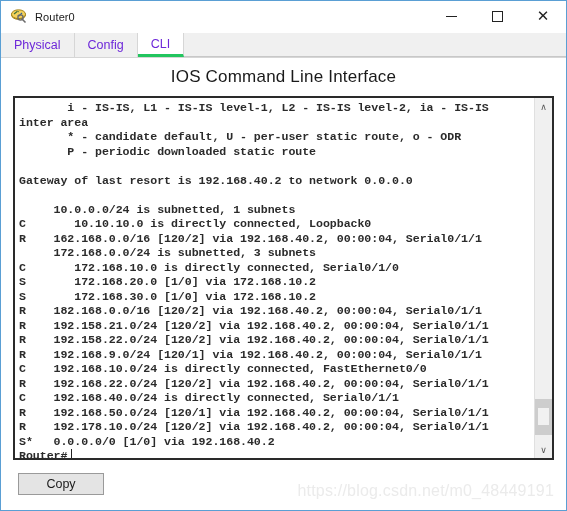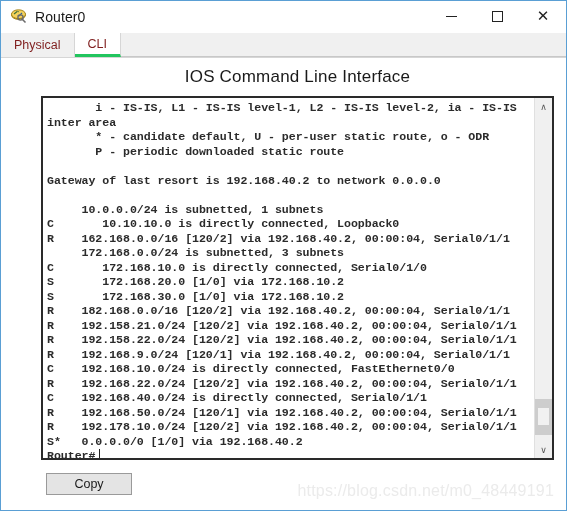--- a/index.html
+++ b/index.html
@@ -39,21 +39,21 @@
   }
   .app-icon {
     width: 18px;
     height: 18px;
     margin-left: 9px;
     margin-right: 7px;
     position: relative;
     flex: none;
   }
   .title-text {
-    font-size: 14px;
+    font-size: 11px;
     color: #1a1a1a;
     letter-spacing: 0.1px;
   }
   .win-controls {
     position: absolute;
     right: 0;
     top: 0;
     height: 31px;
     display: flex;
     align-items: center;
@@ -101,21 +101,21 @@
     content: "";
     position: absolute;
     left: 0; right: 0; bottom: 0;
     height: 1px;
     background: #c8c8c8;
   }
   .tab {
     height: 24px;
     padding: 0 13px;
     font-size: 12.5px;
-    color: #7f1d1d;
+    color: #6d28d9;
     display: flex;
     align-items: center;
     background: #f0f0f0;
     border-right: 1px solid #d6d6d6;
     box-sizing: border-box;
     position: relative;
     z-index: 2;
   }
   .tab.active {
     background: #ffffff;
@@ -127,21 +127,20 @@
     background: #f0f0f0;
   }
 
   
   .content {
     flex: 1;
     background: #ffffff;
     position: relative;
     display: flex;
     flex-direction: column;
-    padding-left: 28px;
   }
   .pane-title {
     text-align: center;
     font-size: 17px;
     color: #1a1a1a;
     padding-top: 9px;
     padding-bottom: 9px;
     letter-spacing: 0.2px;
   }
 
@@ -282,20 +281,23 @@
       <div class="win-btn close">
         <span class="close-glyph">✕</span>
       </div>
     </div>
   </div>
 
   <div class="tabstrip">
     <div class="tab">
       <span>Physical</span>
     </div>
+    <div class="tab">
+      <span>Config</span>
+    </div>
     <div class="tab active">
       <span>CLI</span>
     </div>
     <div class="tab-filler"></div>
   </div>
 
   <div class="content">
 
     <div class="pane-title">IOS Command Line Interface</div>
 

